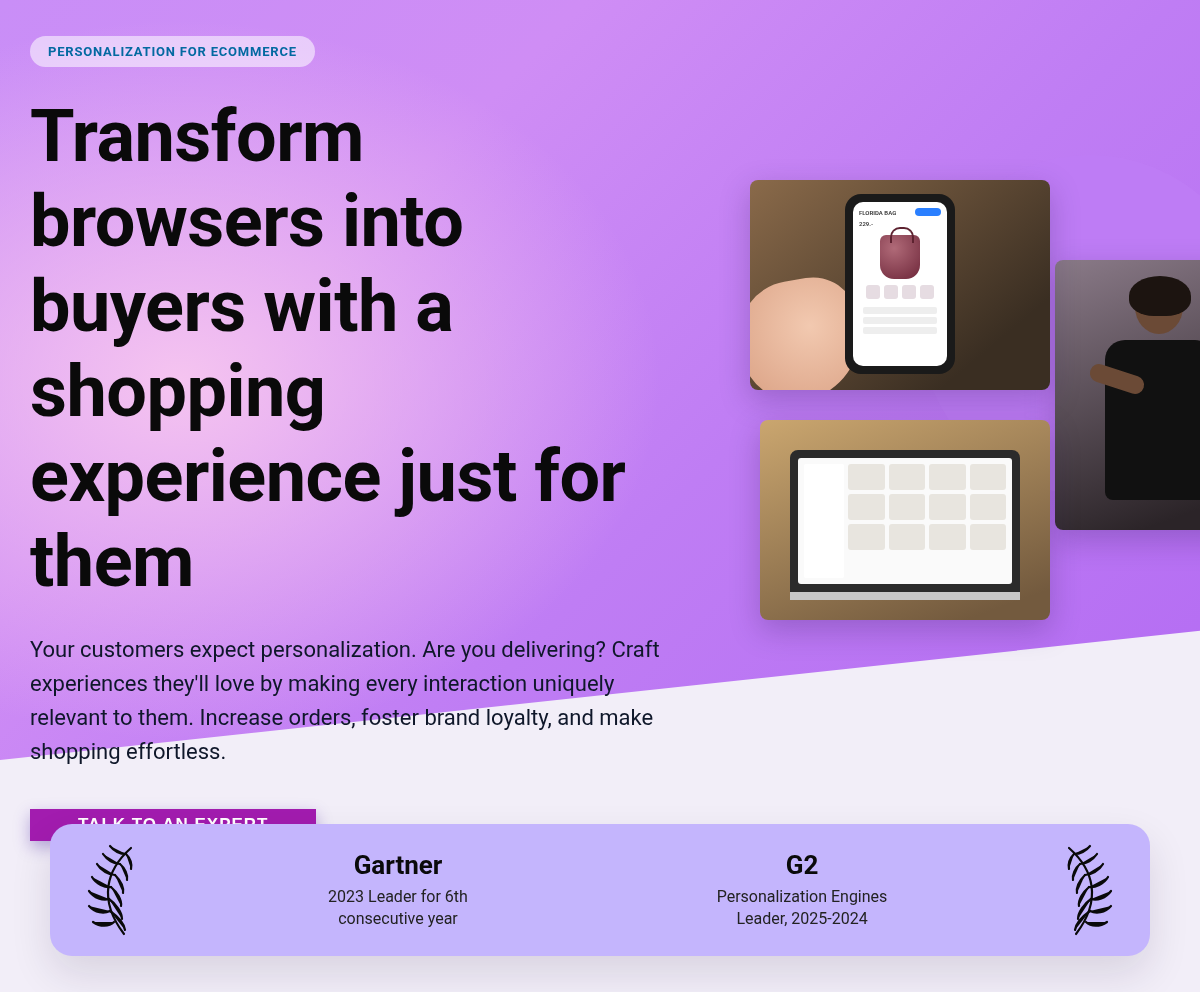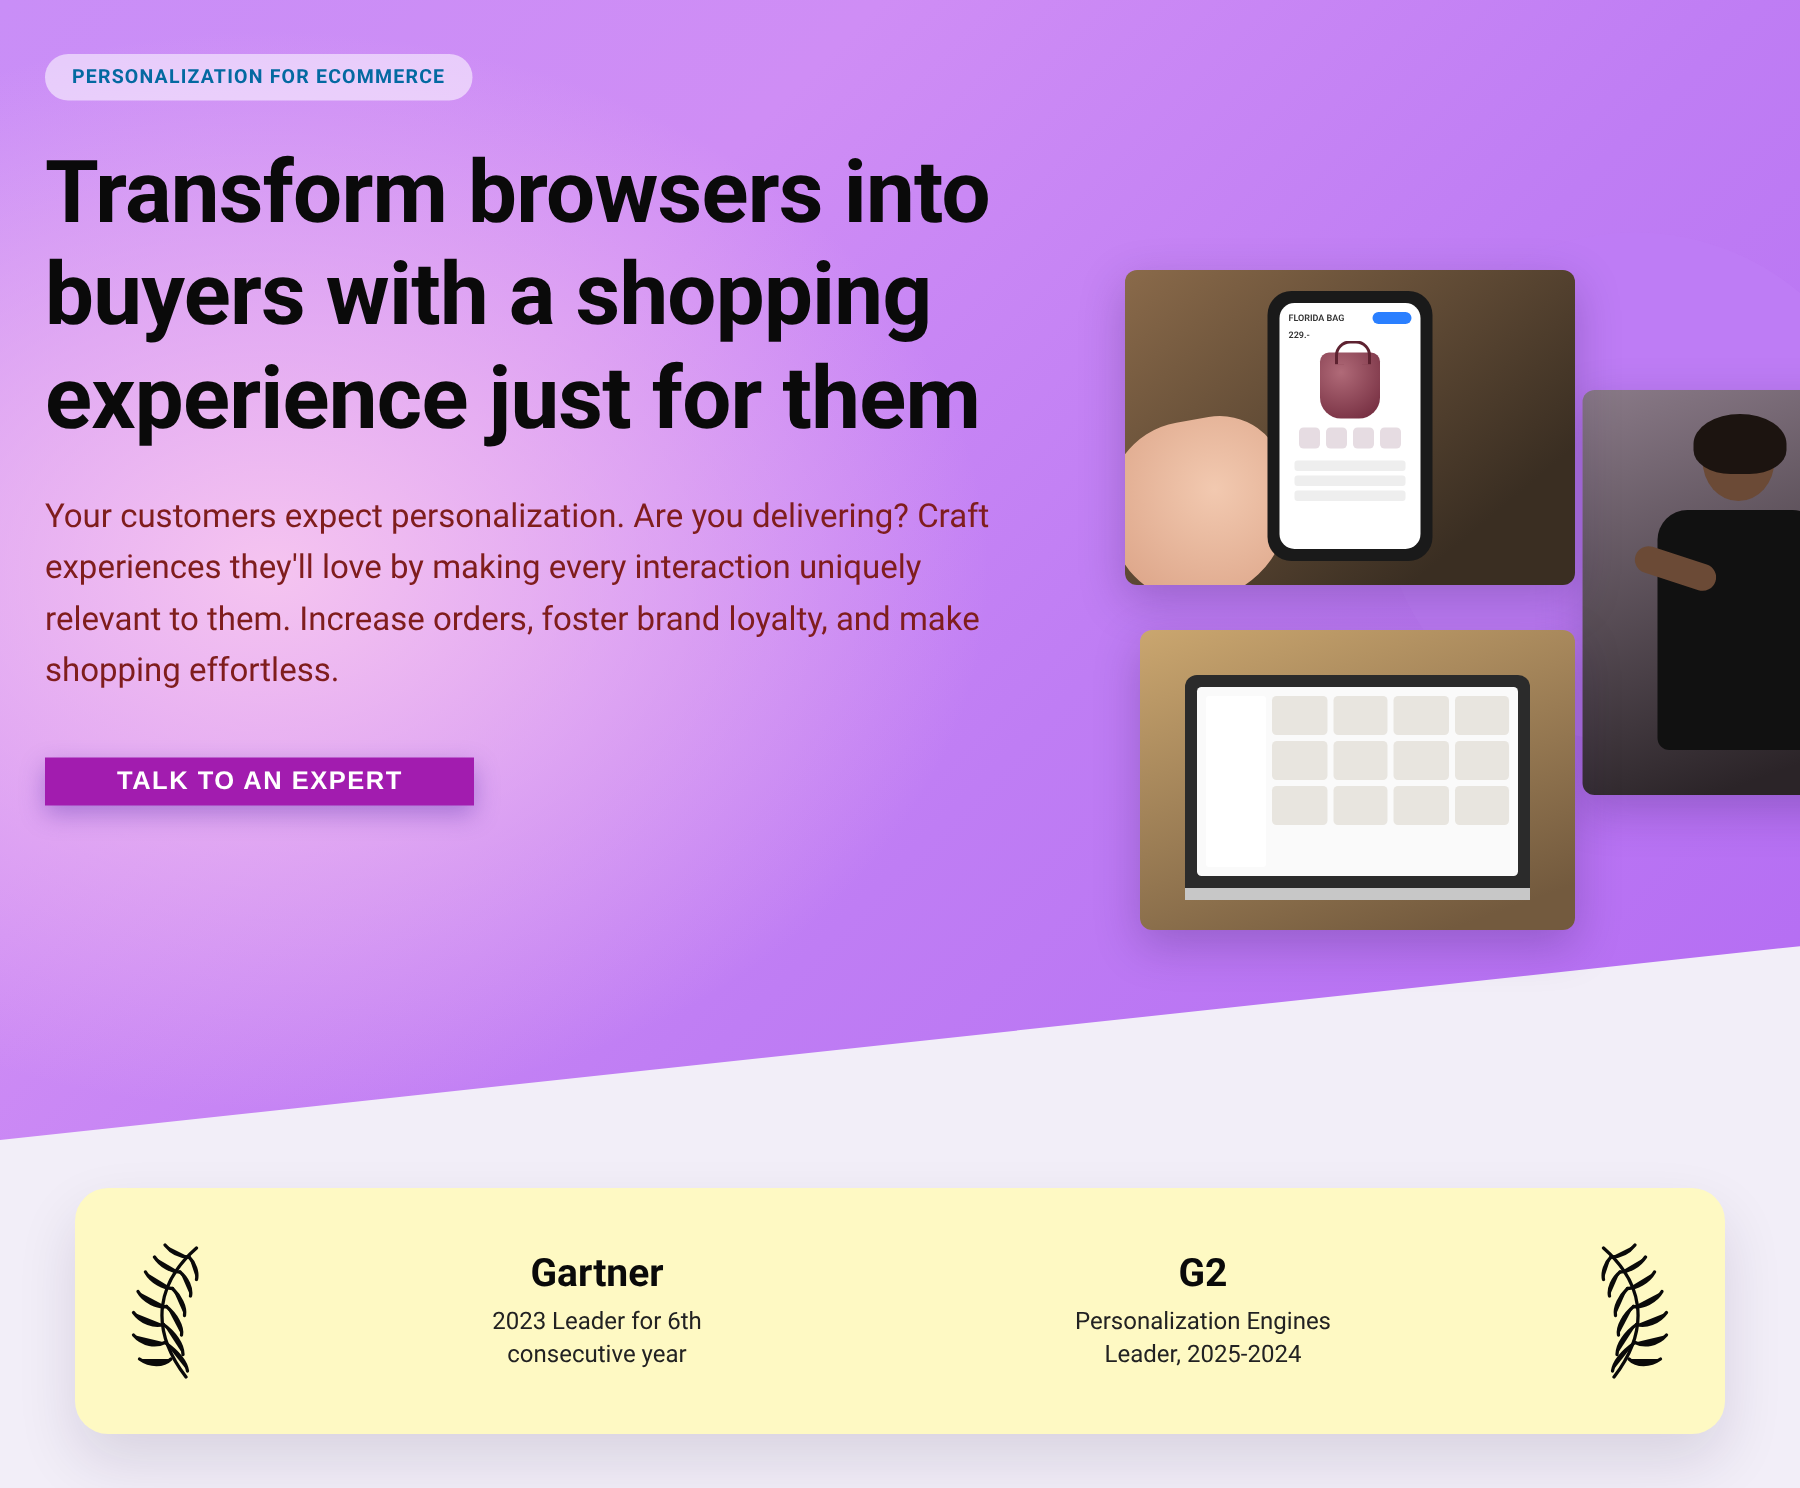--- a/index.html
+++ b/index.html
@@ -31,32 +31,32 @@
     background: rgba(255,255,255,0.55);
     color: #0369a1;
     font-size: 13px;
     font-weight: 700;
     letter-spacing: 0.8px;
     padding: 8px 18px;
     border-radius: 20px;
   }
   .headline {
     margin-top: 28px;
-    font-size: 58px;
+    font-size: 72px;
     font-weight: 700;
     line-height: 1.18;
     color: #0a0a0a;
     max-width: 640px;
     letter-spacing: -0.5px;
   }
   .subtext {
     margin-top: 28px;
     font-size: 22px;
     line-height: 1.55;
-    color: #7f1d1d;
+    color: #0f172a;
     max-width: 640px;
   }
   .cta-button {
     display: inline-block;
     margin-top: 40px;
     background: #a21caf;
     color: #fff;
     font-size: 17px;
     font-weight: 700;
     letter-spacing: 1px;
@@ -153,26 +153,26 @@
   }
   .shopper-arm {
     position:absolute; top:90px; left:-6px; width:56px; height:18px;
     background:#6b4a36; border-radius:10px; transform:rotate(18deg);
   }
   
   .awards {
     position: absolute;
     left: 50px; right: 50px;
     bottom: 36px;
-    background: #fef9c3;
+    background: #c4b5fd;
     border-radius: 22px;
     box-shadow: 0 18px 40px rgba(30,20,60,0.12);
     display: flex;
     align-items: center;
-    padding: 32px 26px;
+    padding: 16px 26px;
     z-index: 3;
     gap: 40px;
   }
   .laurel { width: 80px; height: 100px; flex-shrink:0; }
   .laurel.right svg { transform: scaleX(-1); }
   .award-items {
     flex: 1;
     display: flex;
     justify-content: space-around;
   }

